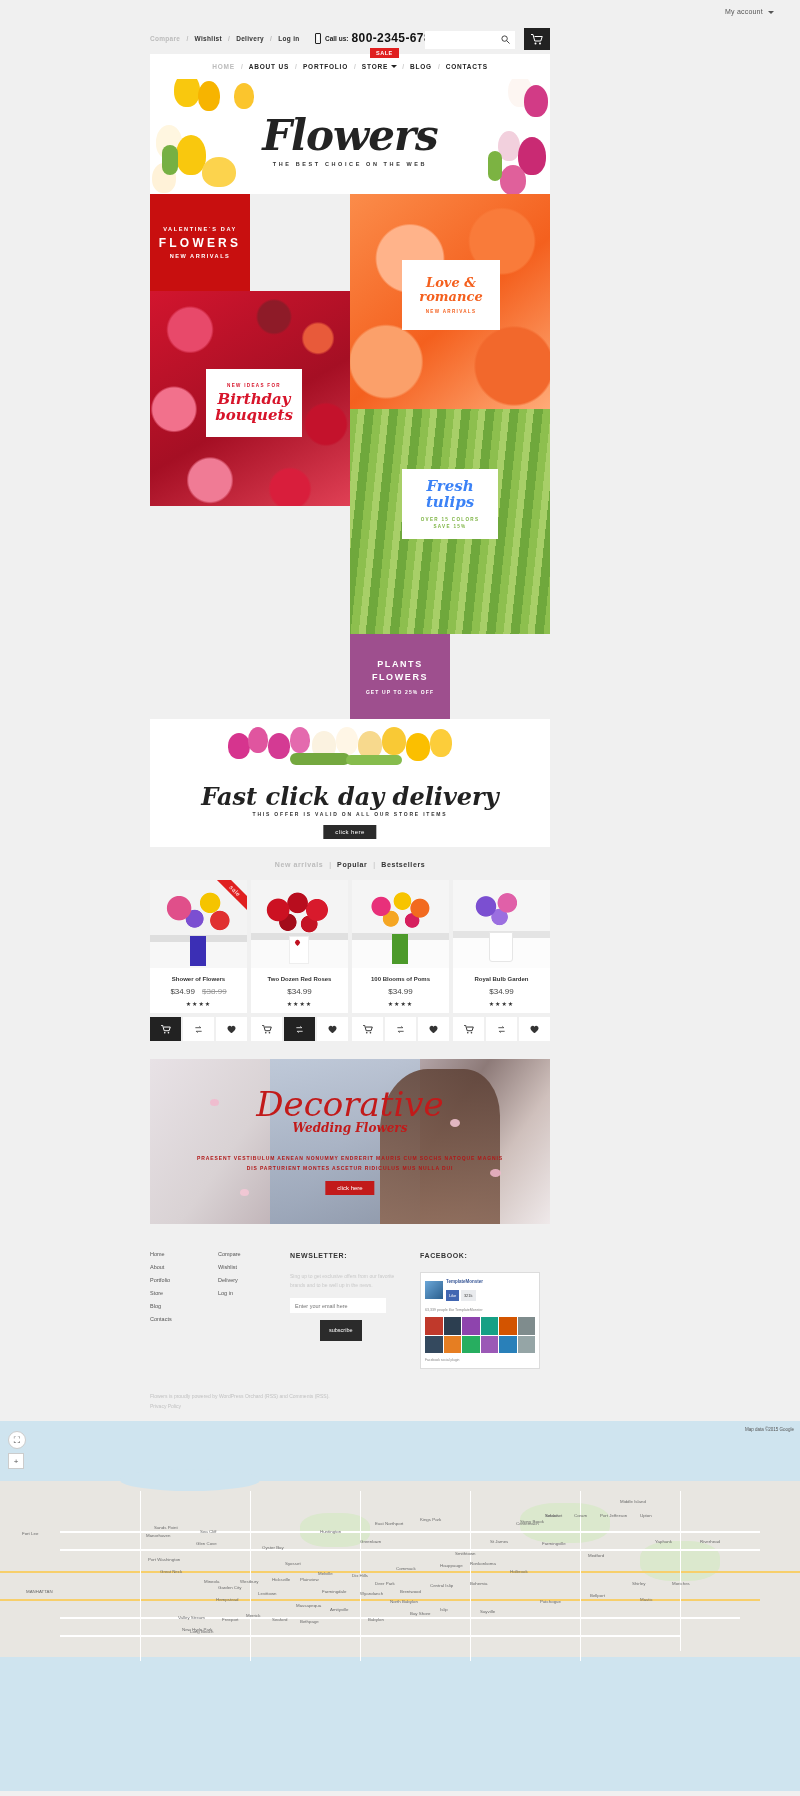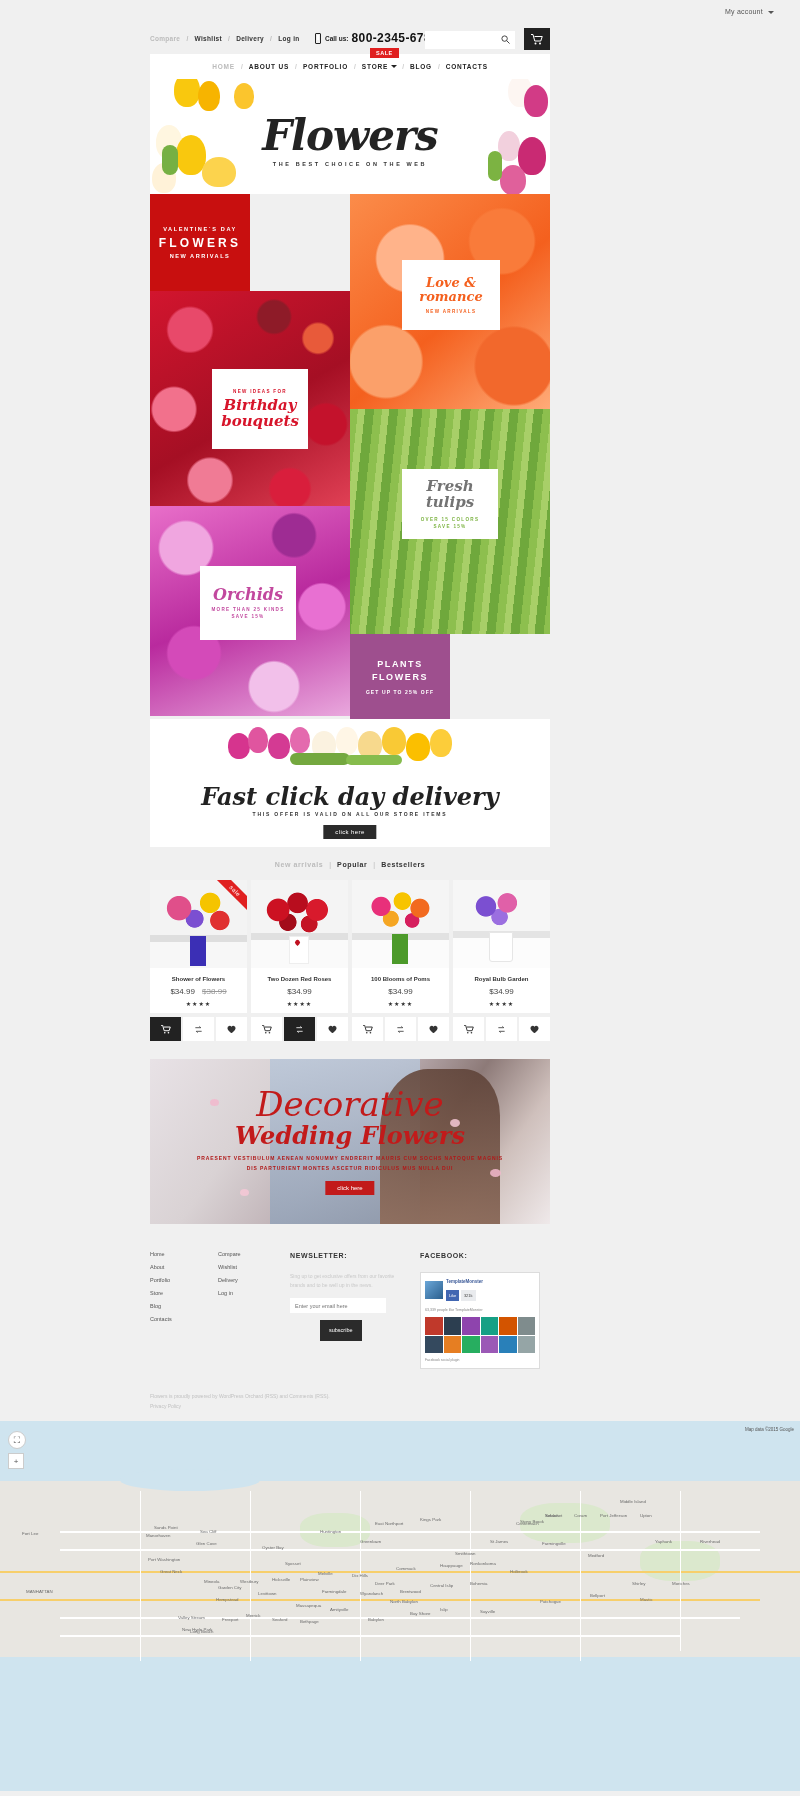--- a/index.html
+++ b/index.html
@@ -197,21 +197,21 @@
     background: linear-gradient(125deg,#e8e2e6 0%,#d9d2d4 28%,#bfb2b6 48%,#8d7a78 66%,#cfc0bc 82%,#efe9ea 100%);
   }
   .wb-title {
     position: absolute; left: 0; right: 0; top: 28px; text-align: center;
     font-family: "DejaVu Serif", serif; font-style: italic; font-weight: normal;
     font-size: 34px; color: #c21a1a; line-height: 1;
   }
   .wb-sub {
     position: absolute; left: 0; right: 0; top: 62px; text-align: center;
     font-family: "DejaVu Serif", serif; font-style: italic; font-weight: bold;
-    font-size: 24px; color: #c21a1a;
+    font-size: 12px; color: #c21a1a;
   }
   .wb-desc {
     position: absolute; left: 30px; right: 30px; top: 95px; text-align: center;
     font-size: 5px; letter-spacing: .9px; font-weight: bold; color: #b01818; line-height: 1.9;
   }
   .click-btn-red {
     position: absolute; left: 50%; transform: translateX(-50%); top: 122px;
     background: #c21a1a; color: #fff; font-size: 6px; padding: 4px 12px;
   }
 
@@ -371,60 +371,47 @@
 
         <div class="cell" style="width:200px;height:215px;background:
              radial-gradient(circle at 20% 18%,#e8496a 0 9%,transparent 10%),
              radial-gradient(circle at 62% 12%,#8e1b28 0 7%,transparent 8%),
              radial-gradient(circle at 84% 22%,#e85a3a 0 6%,transparent 7%),
              radial-gradient(circle at 12% 55%,#f2718c 0 10%,transparent 11%),
              radial-gradient(circle at 88% 62%,#c4122c 0 9%,transparent 10%),
              radial-gradient(circle at 30% 88%,#f07b95 0 9%,transparent 10%),
              radial-gradient(circle at 70% 92%,#d91e3c 0 8%,transparent 9%),
              linear-gradient(150deg,#d2152e,#a50f24 55%,#e04055);">
-          <div class="overlay-card" style="left:62px;top:78px;width:96px;height:80px;">
+          <div class="overlay-card" style="left:56px;top:78px;width:96px;height:68px;">
             <div style="font-size:4.6px;letter-spacing:1.3px;font-weight:bold;color:#d7142a;">NEW IDEAS FOR</div>
             <div class="ov-title-script" style="font-size:15px;color:#d7142a;margin-top:4px;">Birthday</div>
             <div class="ov-title-script" style="font-size:15px;color:#d7142a;">bouquets</div>
           </div>
         </div>
 
-        <div class="cell" style="width:200px;height:210px;background:
-             radial-gradient(circle at 18% 20%,#f0a6e0 0 11%,transparent 12%),
-             radial-gradient(circle at 72% 14%,#9e2c93 0 9%,transparent 10%),
-             radial-gradient(circle at 86% 48%,#e870d2 0 11%,transparent 12%),
-             radial-gradient(circle at 22% 70%,#d44ab9 0 12%,transparent 13%),
-             radial-gradient(circle at 62% 86%,#f2c0ea 0 11%,transparent 12%),
-             linear-gradient(160deg,#e86fc9,#b92a9e 50%,#e9a8dd);">
-          <div class="overlay-card" style="left:50px;top:60px;width:96px;height:74px;">
-            <div class="ov-title-script" style="font-size:16px;color:#c2489e;">Orchids</div>
-            <div class="ov-sub" style="color:#c2489e;">MORE THAN 25 KINDS</div>
-            <div class="ov-sub" style="color:#c2489e;margin-top:2px;">SAVE 15%</div>
-          </div>
-        </div>
       </div>
 
       <div style="width:200px;">
         <div class="cell" style="width:200px;height:215px;background:
              radial-gradient(circle at 30% 30%,#ffb38a 0 16%,transparent 17%),
              radial-gradient(circle at 76% 22%,#f97b3a 0 14%,transparent 15%),
              radial-gradient(circle at 18% 78%,#fba06a 0 15%,transparent 16%),
              radial-gradient(circle at 82% 80%,#f2682c 0 16%,transparent 17%),
              linear-gradient(140deg,#fb8c4a,#f4601e 55%,#ffab78);">
           <div class="overlay-card" style="left:52px;top:66px;width:98px;height:70px;">
             <div class="ov-title-script" style="font-size:13px;color:#f4601e;">Love &amp;</div>
             <div class="ov-title-script" style="font-size:13px;color:#f4601e;">romance</div>
             <div class="ov-sub" style="color:#f4601e;margin-top:6px;">NEW ARRIVALS</div>
           </div>
         </div>
         <div class="cell" style="width:200px;height:225px;background:
              repeating-linear-gradient(96deg,#8dbf4e 0 8px,#a8cf68 8px 15px,#6fa83c 15px 24px),
              linear-gradient(180deg,#b7d98a,#6fa83c);">
           <div class="overlay-card" style="left:52px;top:60px;width:96px;height:70px;">
-            <div class="ov-title-script" style="font-size:15px;color:#737373;">Fresh tulips</div>
+            <div class="ov-title-script" style="font-size:15px;color:#3b82f6;">Fresh tulips</div>
             <div class="ov-sub" style="color:#7cb342;margin-top:6px;">OVER 15 COLORS</div>
             <div class="ov-sub" style="color:#7cb342;margin-top:2px;">SAVE 15%</div>
           </div>
         </div>
         <div class="row">
           <div class="wed-cell">
             <div class="wed-l1">PLANTS</div>
             <div class="wed-l1">FLOWERS</div>
             <div class="wed-l2">GET UP TO 25% OFF</div>
           </div>

